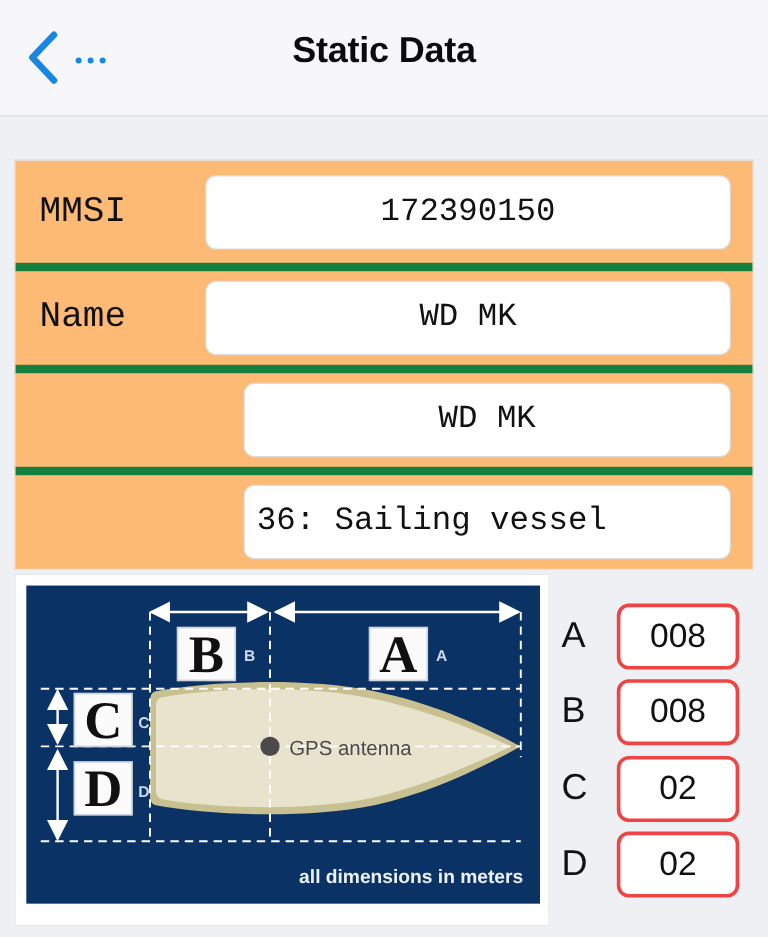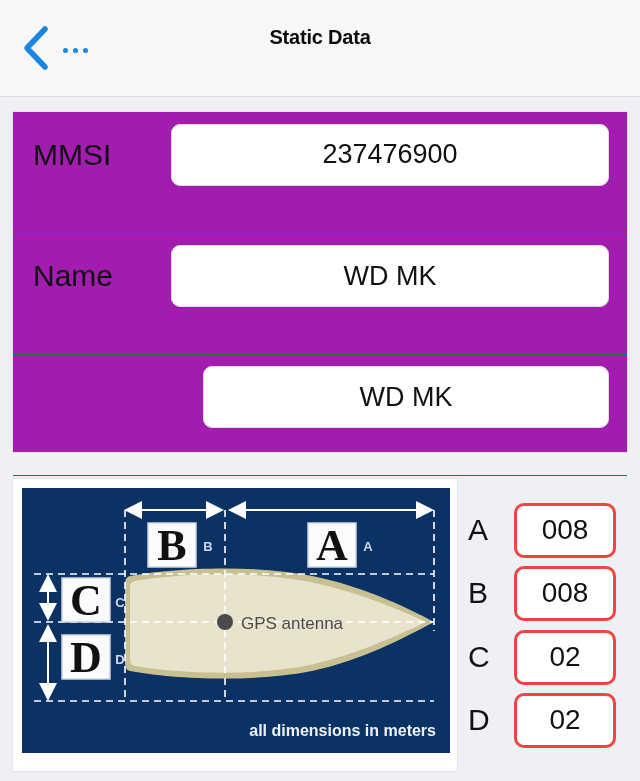--- a/index.html
+++ b/index.html
@@ -21,31 +21,31 @@
     display: flex; align-items: center; justify-content: center; cursor: pointer;
   }
   .back-btn svg { display: block; }
   .dots {
     position: absolute; left: 63px; top: 40px; width: 40px; height: 20px;
     display: flex; align-items: center; gap: 5px; cursor: pointer;
   }
   .dots i { display: block; width: 5px; height: 5px; border-radius: 50%; background: #1b86e0; }
   .nav-title {
     position: absolute; left: 0; top: 26px; width: 640px;
-    text-align: center; font-size: 20px; font-weight: bold; color: #0b0b0d;
+    text-align: center; font-size: 30px; font-weight: bold; color: #0b0b0d;
     letter-spacing: -0.2px;
   }
 
   
   .card {
-    position: absolute; left: 12px; top: 111px; width: 616px; height: 342px;
-    background: #a21caf; border: 1px solid #e4e4e8;
+    position: absolute; left: 12px; top: 133px; width: 616px; height: 342px;
+    background: #fdba74; border: 1px solid #e4e4e8; font-family: Liberation Mono, monospace;
   }
   .row { position: relative; height: 85px; display: flex; align-items: center; }
-  .row + .row { border-top: 1px solid #15803d; margin-top: 36px; }
+  .row + .row { border-top: 7px solid #15803d; }
   .row-label {
     font-size: 30px; color: #101012; padding-left: 20px; white-space: nowrap;
   }
   .field {
     position: absolute; height: 62px; background: #fff;
     border: 1px solid #dcdce1; border-radius: 9px;
     display: flex; align-items: center; font-size: 27px; color: #111;
     cursor: text;
   }
   .field.center { justify-content: center; }
@@ -103,33 +103,34 @@
       <i></i>
       <i></i>
     </div>
     <div class="nav-title">Static Data</div>
   </div>
 
   <div class="card">
 
     <div class="row">
       <div class="row-label">MMSI</div>
-      <div class="field center field-mmsi">237476900</div>
+      <div class="field center field-mmsi">172390150</div>
     </div>
 
     <div class="row">
       <div class="row-label">Name</div>
       <div class="field center field-name">WD MK</div>
     </div>
 
     <div class="row">
       <div class="field center field-callsign">WD MK</div>
     </div>
 
     <div class="row">
+      <div class="field left field-shiptype">36: Sailing vessel</div>
     </div>
 
   </div>
 
   <div class="diagram-card">
     <div class="diagram">
       <svg viewBox="0 0 428 265" xmlns="http://www.w3.org/2000/svg">
         <defs>
           <marker id="arrR" markerWidth="9" markerHeight="9" refX="8" refY="4.5" orient="auto">
             <path d="M0,0 L9,4.5 L0,9 z" fill="#ffffff"></path>

